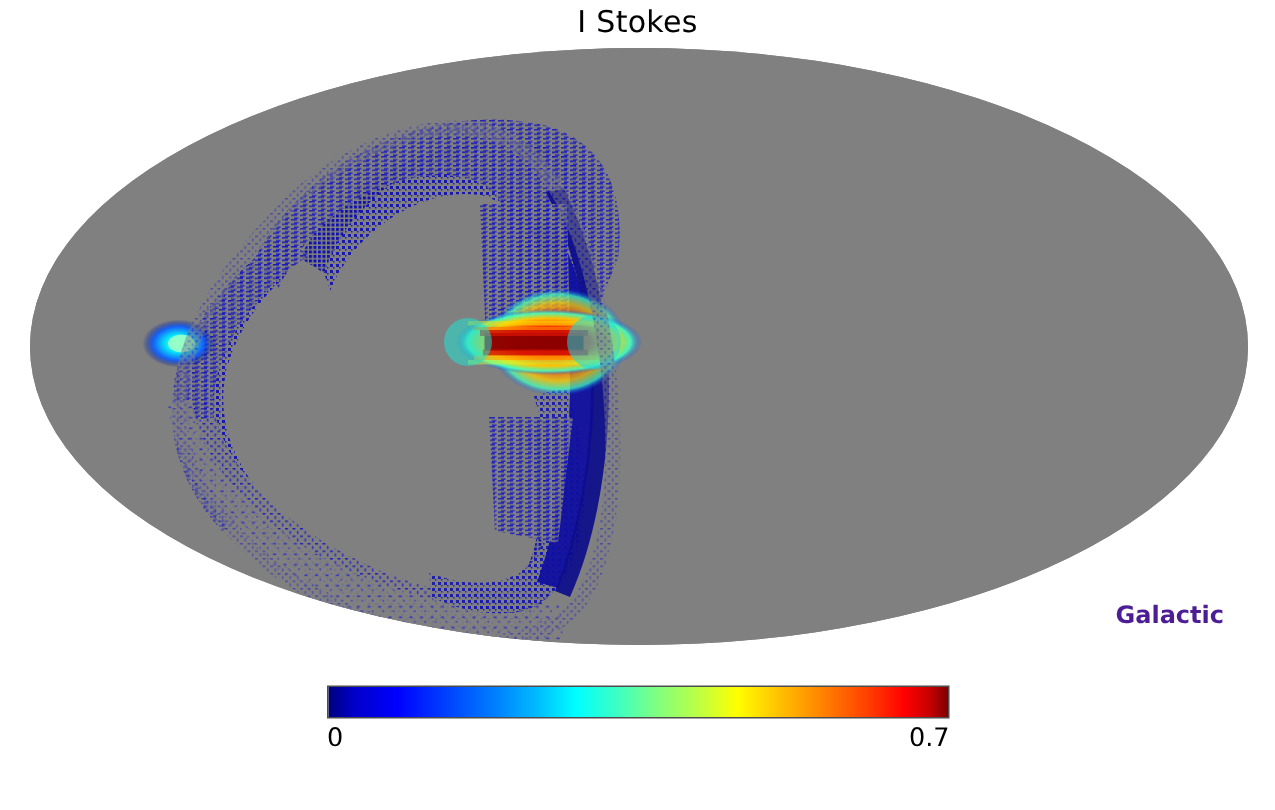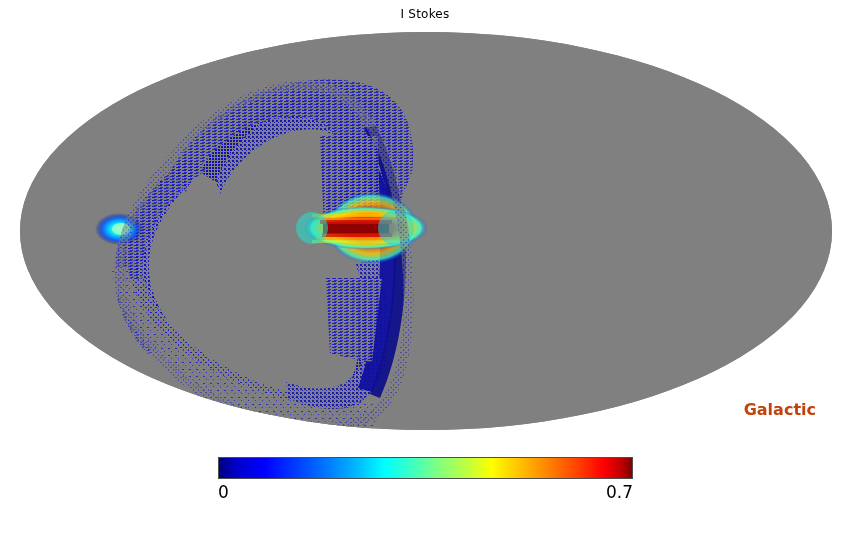--- a/index.html
+++ b/index.html
@@ -3,31 +3,31 @@
 <meta charset="utf-8">
 <style>
   html,body{margin:0;padding:0;background:#ffffff;}
   body{width:850px;height:540px;position:relative;overflow:hidden;
        font-family:"DejaVu Sans","Liberation Sans",sans-serif;}
 
   #figure{position:absolute;left:0;top:0;width:850px;height:540px;background:#ffffff;}
 
   
   #map-title{position:absolute;left:0;top:3px;width:850px;text-align:center;
-             font-size:12px;color:#000000;letter-spacing:.2px;line-height:22px;}
+             font-size:20px;color:#000000;letter-spacing:.2px;line-height:22px;}
 
   
   #projection-area{position:absolute;left:20px;top:32px;width:812px;height:398px;}
   #sky-ellipse{position:absolute;left:0;top:0;width:812px;height:398px;
                border-radius:50%;background:#808080;overflow:hidden;}
   #sky-ellipse svg{position:absolute;left:0;top:0;display:block;}
 
   
   #coord-label{position:absolute;right:34px;top:400px;font-size:16px;font-weight:bold;
-               color:#c2410c;}
+               color:#4c1d95;}
 
   
   #colorbar-group{position:absolute;left:218px;top:457px;width:415px;}
   #colorbar{width:415px;height:22px;box-sizing:border-box;border:1px solid #4d4d4d;
             background:linear-gradient(to right,
               #00007f 0%, #0000c8 4%, #0000ff 11%, #0040ff 19%,
               #0080ff 27%, #00bfff 34%, #00ffff 40%, #40ffbf 47%,
               #80ff80 53%, #bfff40 60%, #ffff00 66%, #ffbf00 73%,
               #ff8000 80%, #ff4000 87%, #ff0000 93%, #c80000 97%, #7f0000 100%);}
   #colorbar-ticks{position:relative;width:415px;height:24px;margin-top:2px;}

